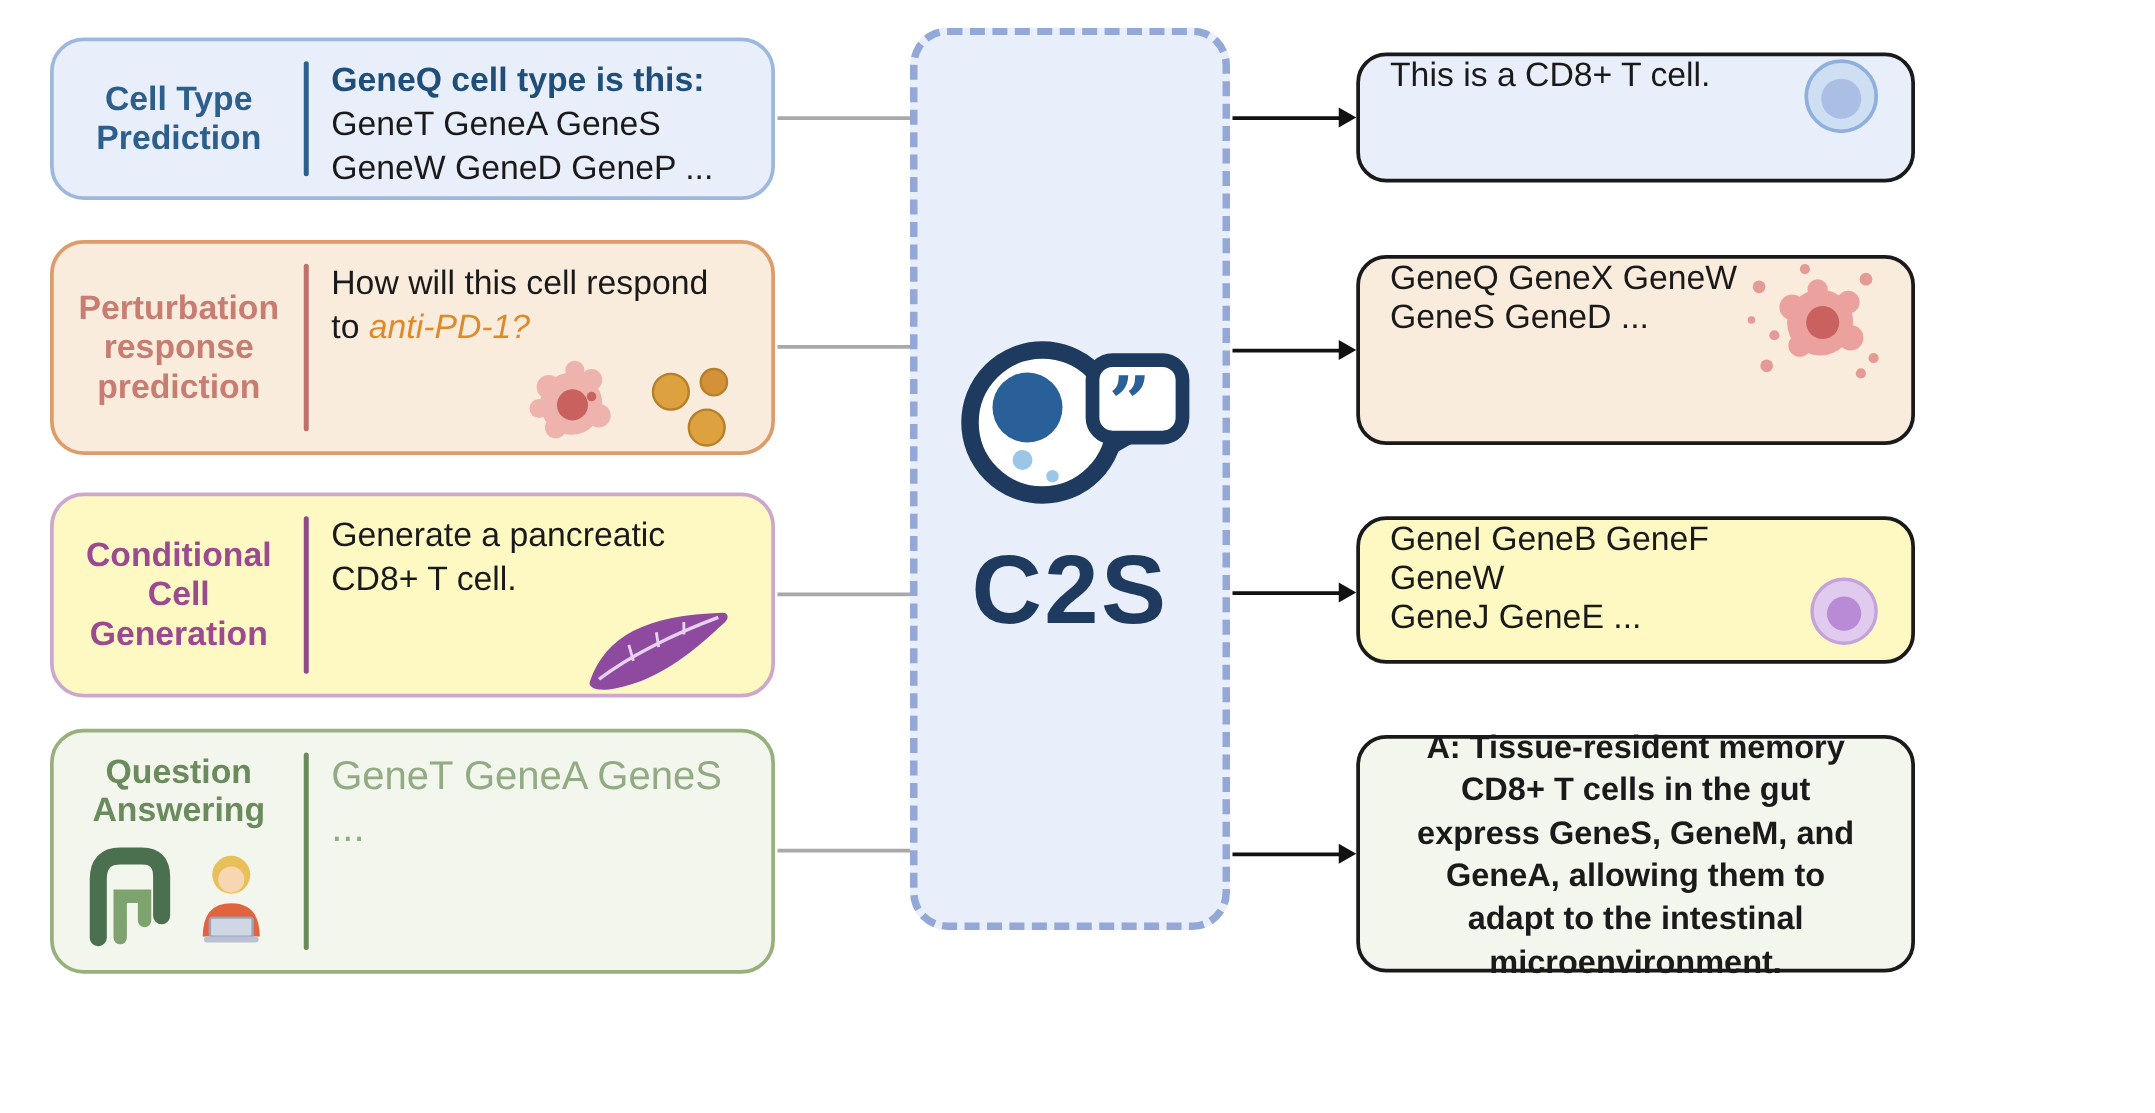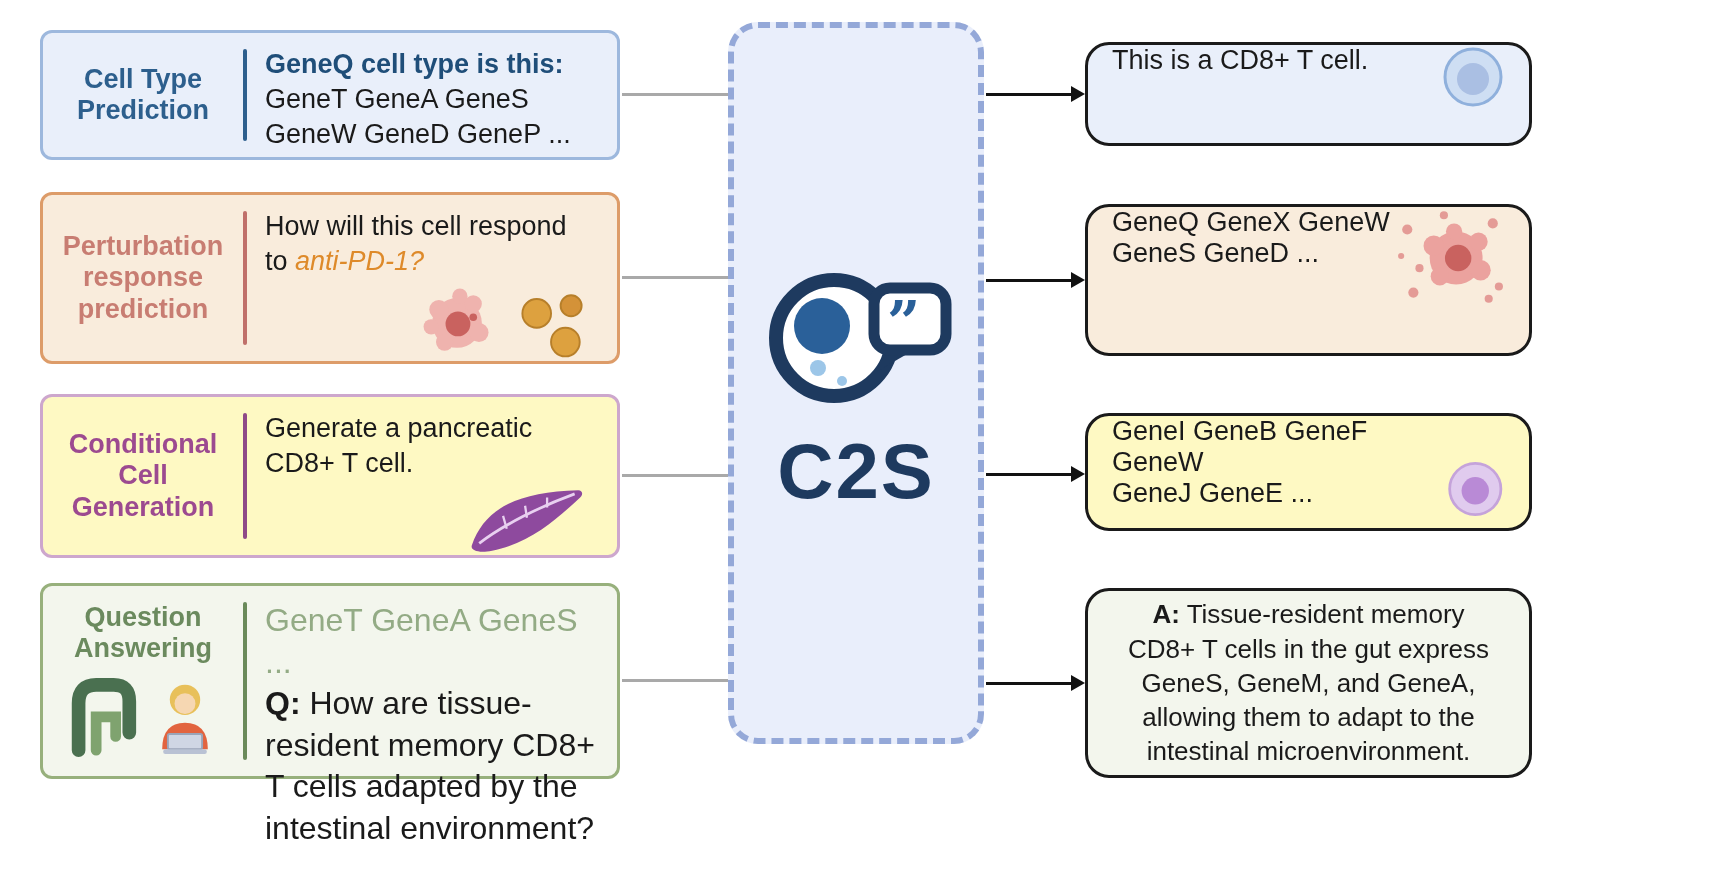--- a/index.html
+++ b/index.html
@@ -1,21 +1,21 @@
 <!DOCTYPE html>
 <html><head>
 <meta charset="utf-8">
 <style>
   * { margin:0; padding:0; box-sizing:border-box; }
   html,body { background:#ffffff; }
   body { font-family:"Liberation Sans", sans-serif; }
   .canvas { position:relative; width:1724px; height:890px; background:#ffffff; overflow:hidden; }
 
   
-  .task-box { position:absolute; left:40px; width:580px; border-radius:12px; border:3px solid; display:flex; align-items:stretch; }
+  .task-box { position:absolute; left:40px; width:580px; border-radius:27px; border:3px solid; display:flex; align-items:stretch; }
   .box-blue   { background:#e9effa; border-color:#9db8dd; }
   .box-orange { background:#f9ecdc; border-color:#dd9c69; }
   .box-pink   { background:#fef9c3; border-color:#cda7cd; }
   .box-green  { background:#f3f6ed; border-color:#97b07c; }
 
   .label-col { width:200px; display:flex; flex-direction:column; align-items:center; justify-content:center; text-align:center; font-weight:bold; font-size:27px; line-height:1.15; padding:10px 8px; }
   .label-blue   { color:#2d5f8d; }
   .label-orange { color:#c87d72; }
   .label-purple { color:#9c4a90; }
   .label-green  { color:#6b8a5e; }
@@ -35,21 +35,21 @@
   .icon-row { display:flex; justify-content:flex-end; align-items:center; gap:12px; padding-right:8px; }
   .label-icons { display:flex; align-items:flex-end; gap:6px; margin-top:8px; }
 
   
   .center-box { position:absolute; left:728px; top:22px; width:256px; height:722px; border-radius:30px; border:6px dashed #94a8d8; background:#e9eefb; display:flex; flex-direction:column; align-items:center; justify-content:center; gap:6px; }
   .logo-text { font-size:78px; font-weight:800; color:#1e3a5f; letter-spacing:2px; }
 
   
   .out-box { position:absolute; left:1085px; width:447px; border-radius:24px; border:3px solid; font-size:27px; color:#1a1a1a; }
   .out-flex { display:flex; justify-content:space-between; padding:0 24px; }
-  .out-center { display:flex; align-items:center; justify-content:center; text-align:center; padding:12px 34px; font-size:26px; line-height:1.32; }
+  .out-center { display:flex; align-items:center; justify-content:center; text-align:center; padding:12px 34px; font-size:26px; line-height:1.32;font-weight:bold; }
 
   
   .line-gray { position:absolute; height:3px; background:#a9a9a9; }
   .arrow { position:absolute; height:3px; background:#111111; }
   .arrow::after { content:""; position:absolute; right:-13px; top:-7px; width:0; height:0; border-left:14px solid #111111; border-top:8px solid transparent; border-bottom:8px solid transparent; }
 </style>
 </head>
 <body>
 
 <div class="canvas">
@@ -122,21 +122,20 @@
           <circle cx="40" cy="32" r="11" fill="#f6d7b2"></circle>
           <path d="M16,80 Q16,52 40,52 Q64,52 64,80 Z" fill="#e2643f"></path>
           <rect x="22" y="64" width="36" height="16" rx="2" fill="#cfd6e4" stroke="#9aa4b8" stroke-width="2"></rect>
           <rect x="17" y="80" width="46" height="5" rx="2.5" fill="#b9c2d4"></rect>
         </svg>
       </div>
     </div>
     <div class="divider div-green"></div>
     <div class="content-col" style="font-size:32px;">
       <span class="block genes-green">GeneT GeneA GeneS ...</span>
-      <span><b>Q:</b> <span>How are tissue-resident memory CD8+ T cells adapted by the intestinal environment?</span></span>
     </div>
   </div>
 
   <div class="center-box">
     <svg width="200" height="170" viewBox="0 0 200 170">
       <circle cx="78" cy="88" r="58" fill="#ffffff" stroke="#1e3a5f" stroke-width="14"></circle>
       <circle cx="66" cy="76" r="28" fill="#2a6099"></circle>
       <circle cx="62" cy="118" r="8" fill="#9cc6e8"></circle>
       <circle cx="86" cy="131" r="5" fill="#9cc6e8"></circle>
       <path d="M132,94 L120,122 L158,100 Z" fill="#1e3a5f"></path>

